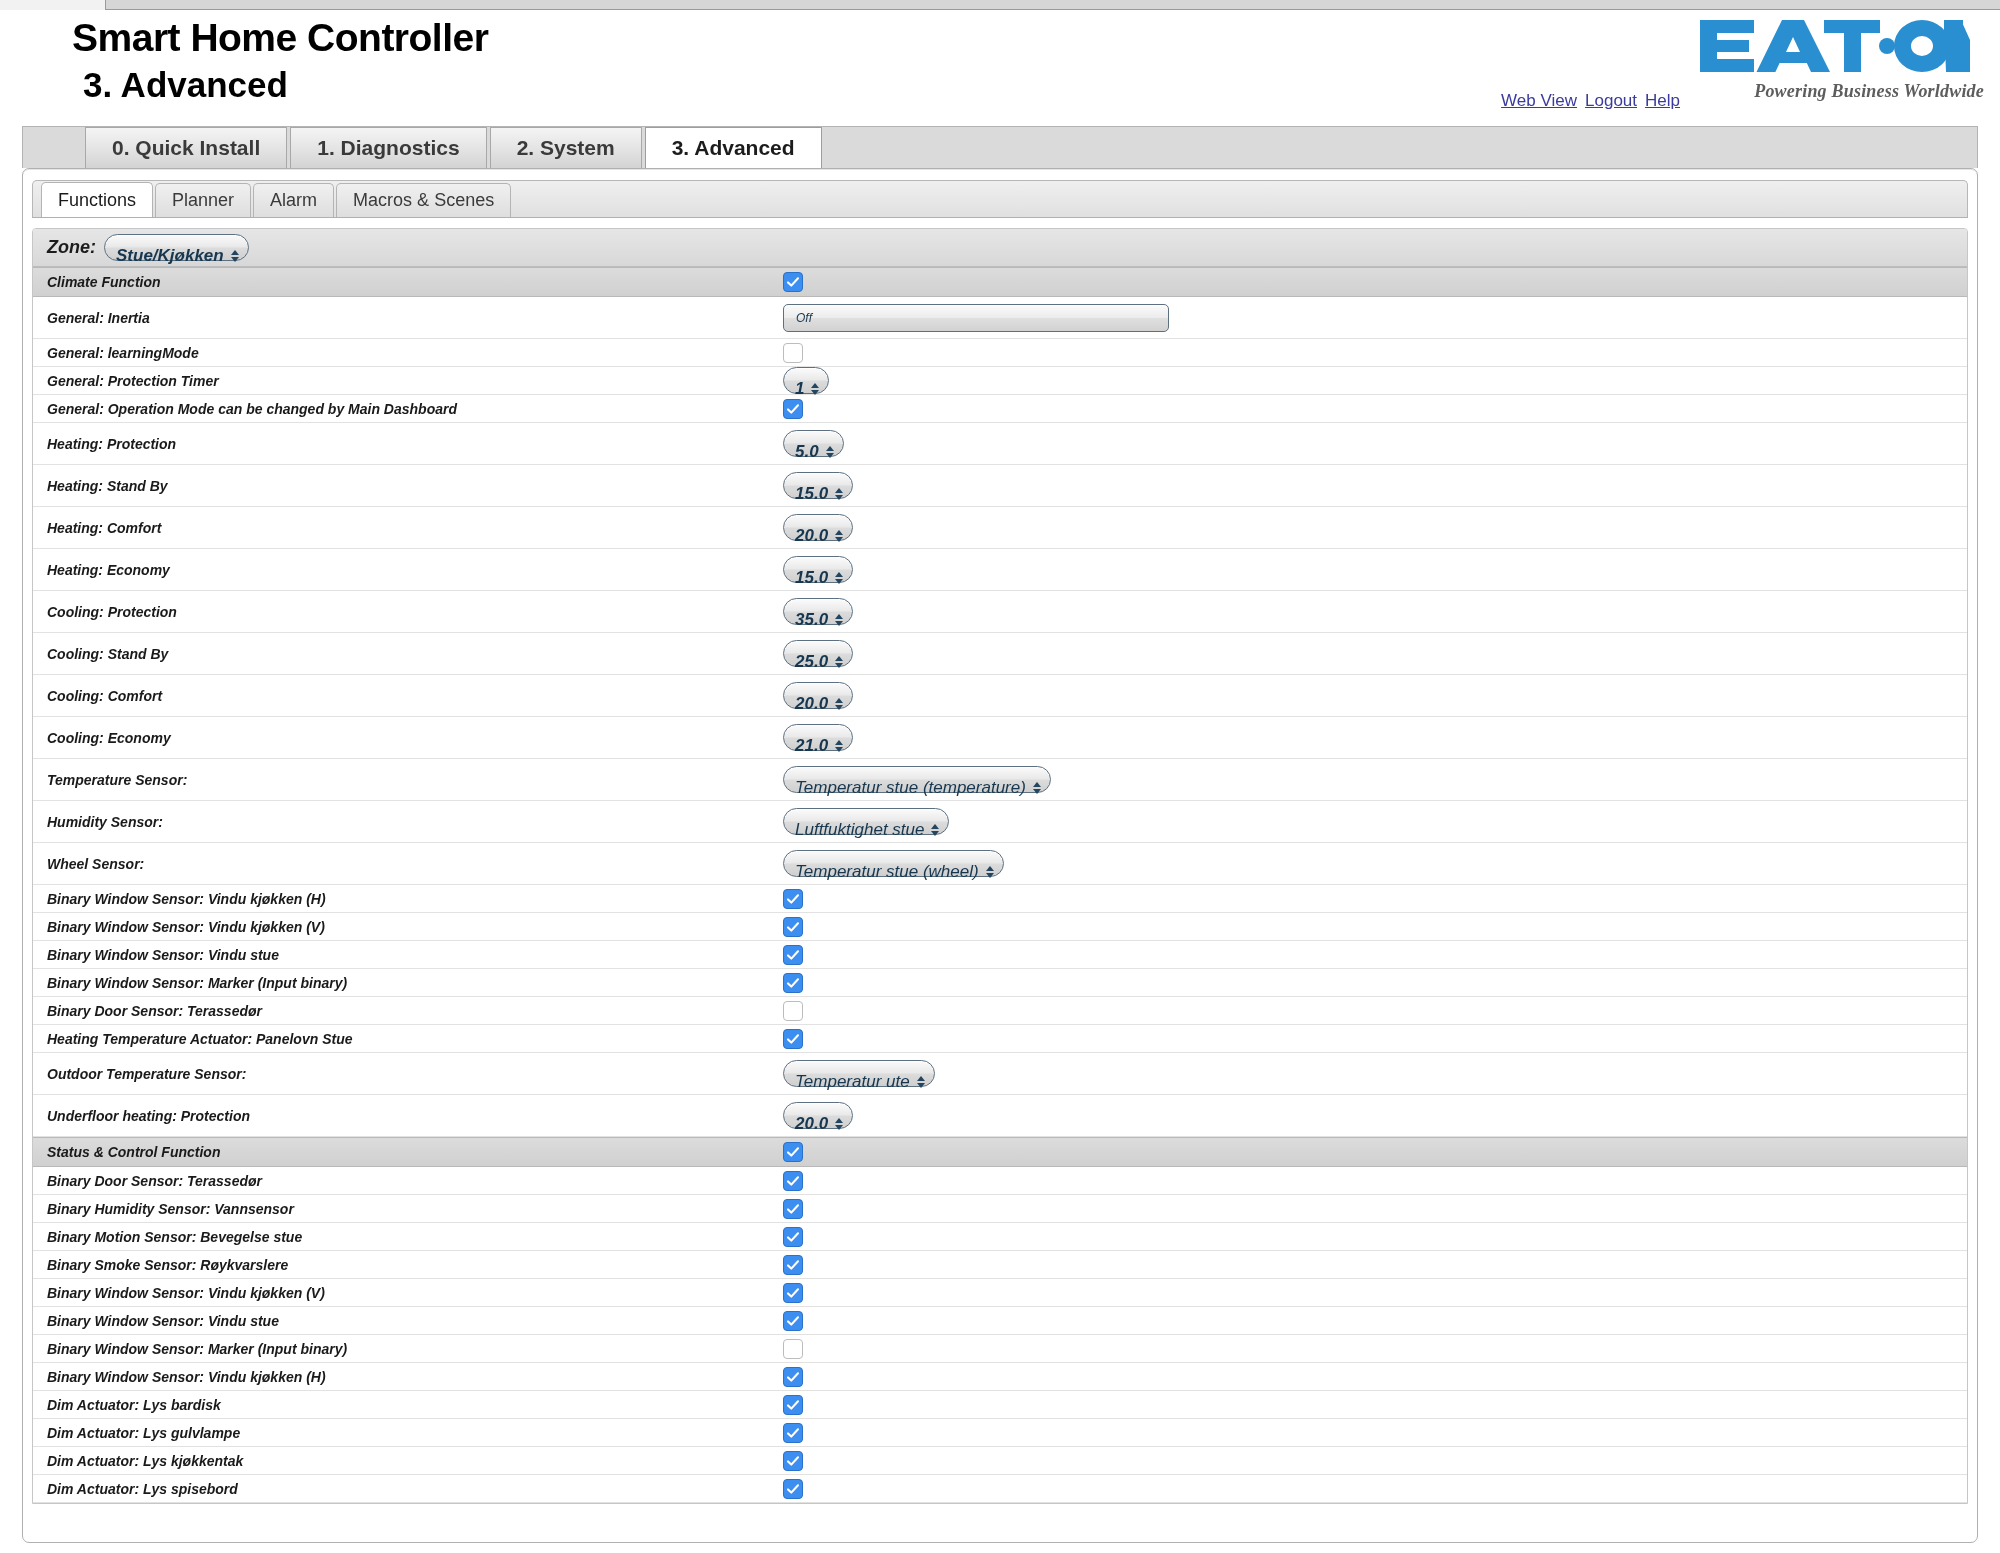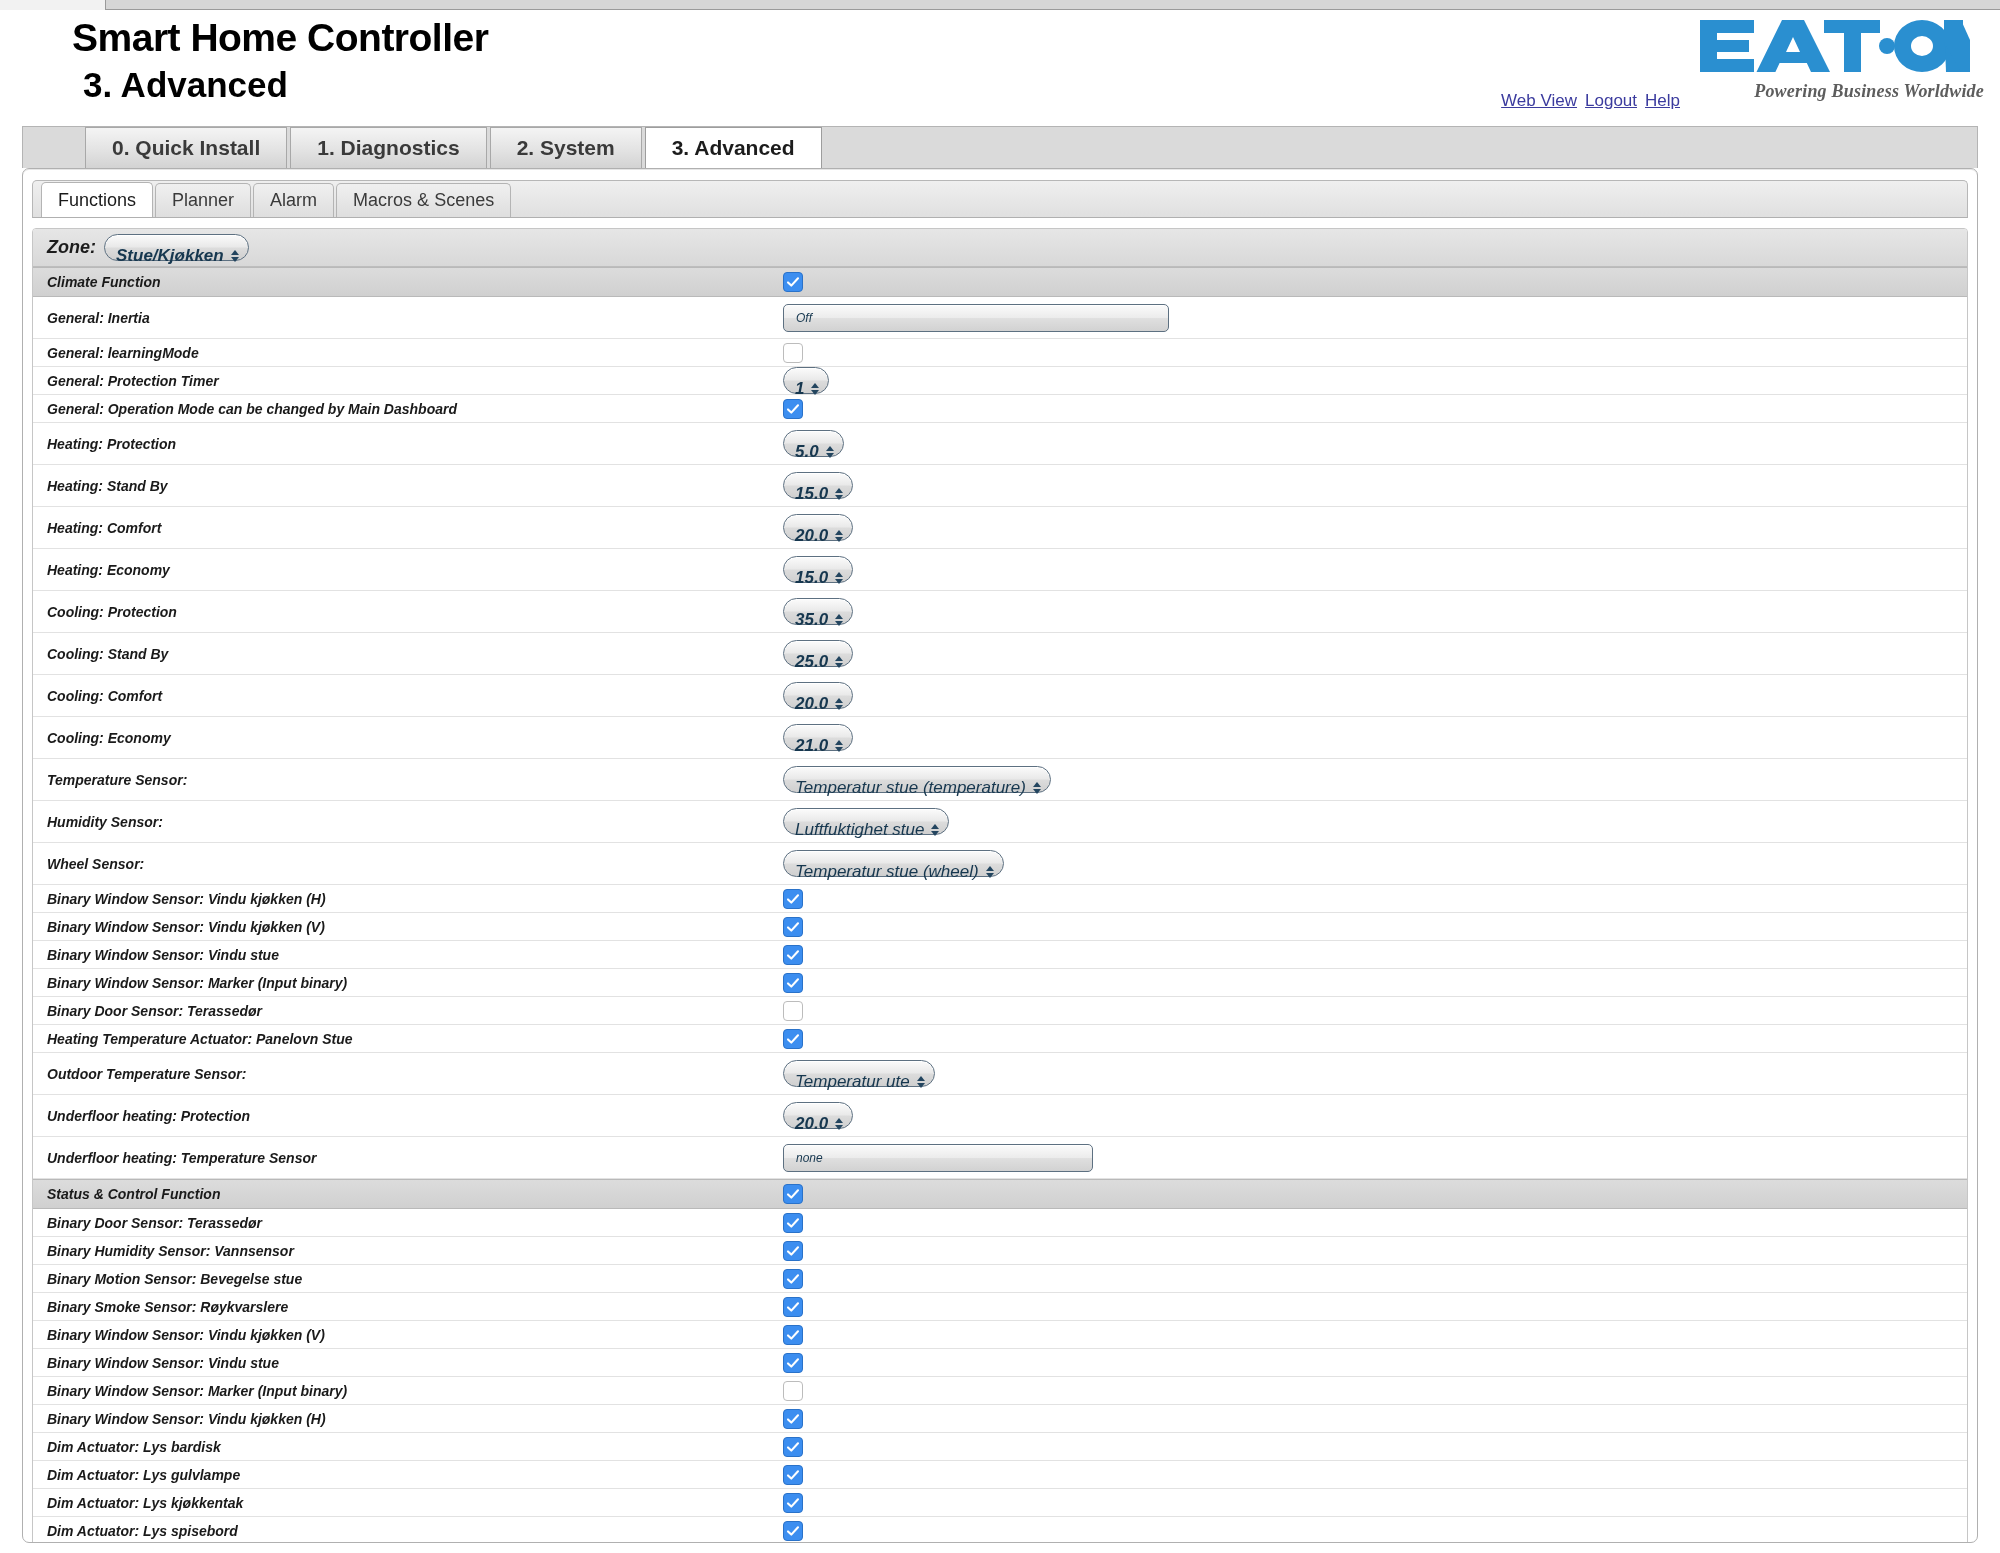--- a/index.html
+++ b/index.html
@@ -537,29 +537,20 @@
             <div class="row-ctl">
               <span class="pill bold">
                 <span class="pv">20.0</span>
                 <span class="arrows">
                   <i class="up"></i>
                   <i class="dn"></i>
                 </span>
               </span>
             </div>
           </div>
-          <div class="row tall">
-            <div class="row-label">Underfloor heating: Temperature Sensor</div>
-            <div class="row-ctl">
-              <span class="wideselect" style="width: 310px;">
-                <span>none</span>
-                <span class="arrows"><i class="up"></i><i class="dn"></i></span>
-              </span>
-            </div>
-          </div>
           <div class="row section">
             <div class="row-label">Status &amp; Control Function</div>
             <div class="row-ctl">
               <span class="cbx on">
                 <svg width="14" height="14" viewBox="0 0 14 14">
                   <path d="M2 7.4 L5.3 10.6 L12 3.3" stroke="#ffffff" stroke-width="2.1" fill="none" stroke-linecap="round" stroke-linejoin="round"></path>
                 </svg>
               </span>
             </div>
           </div>

